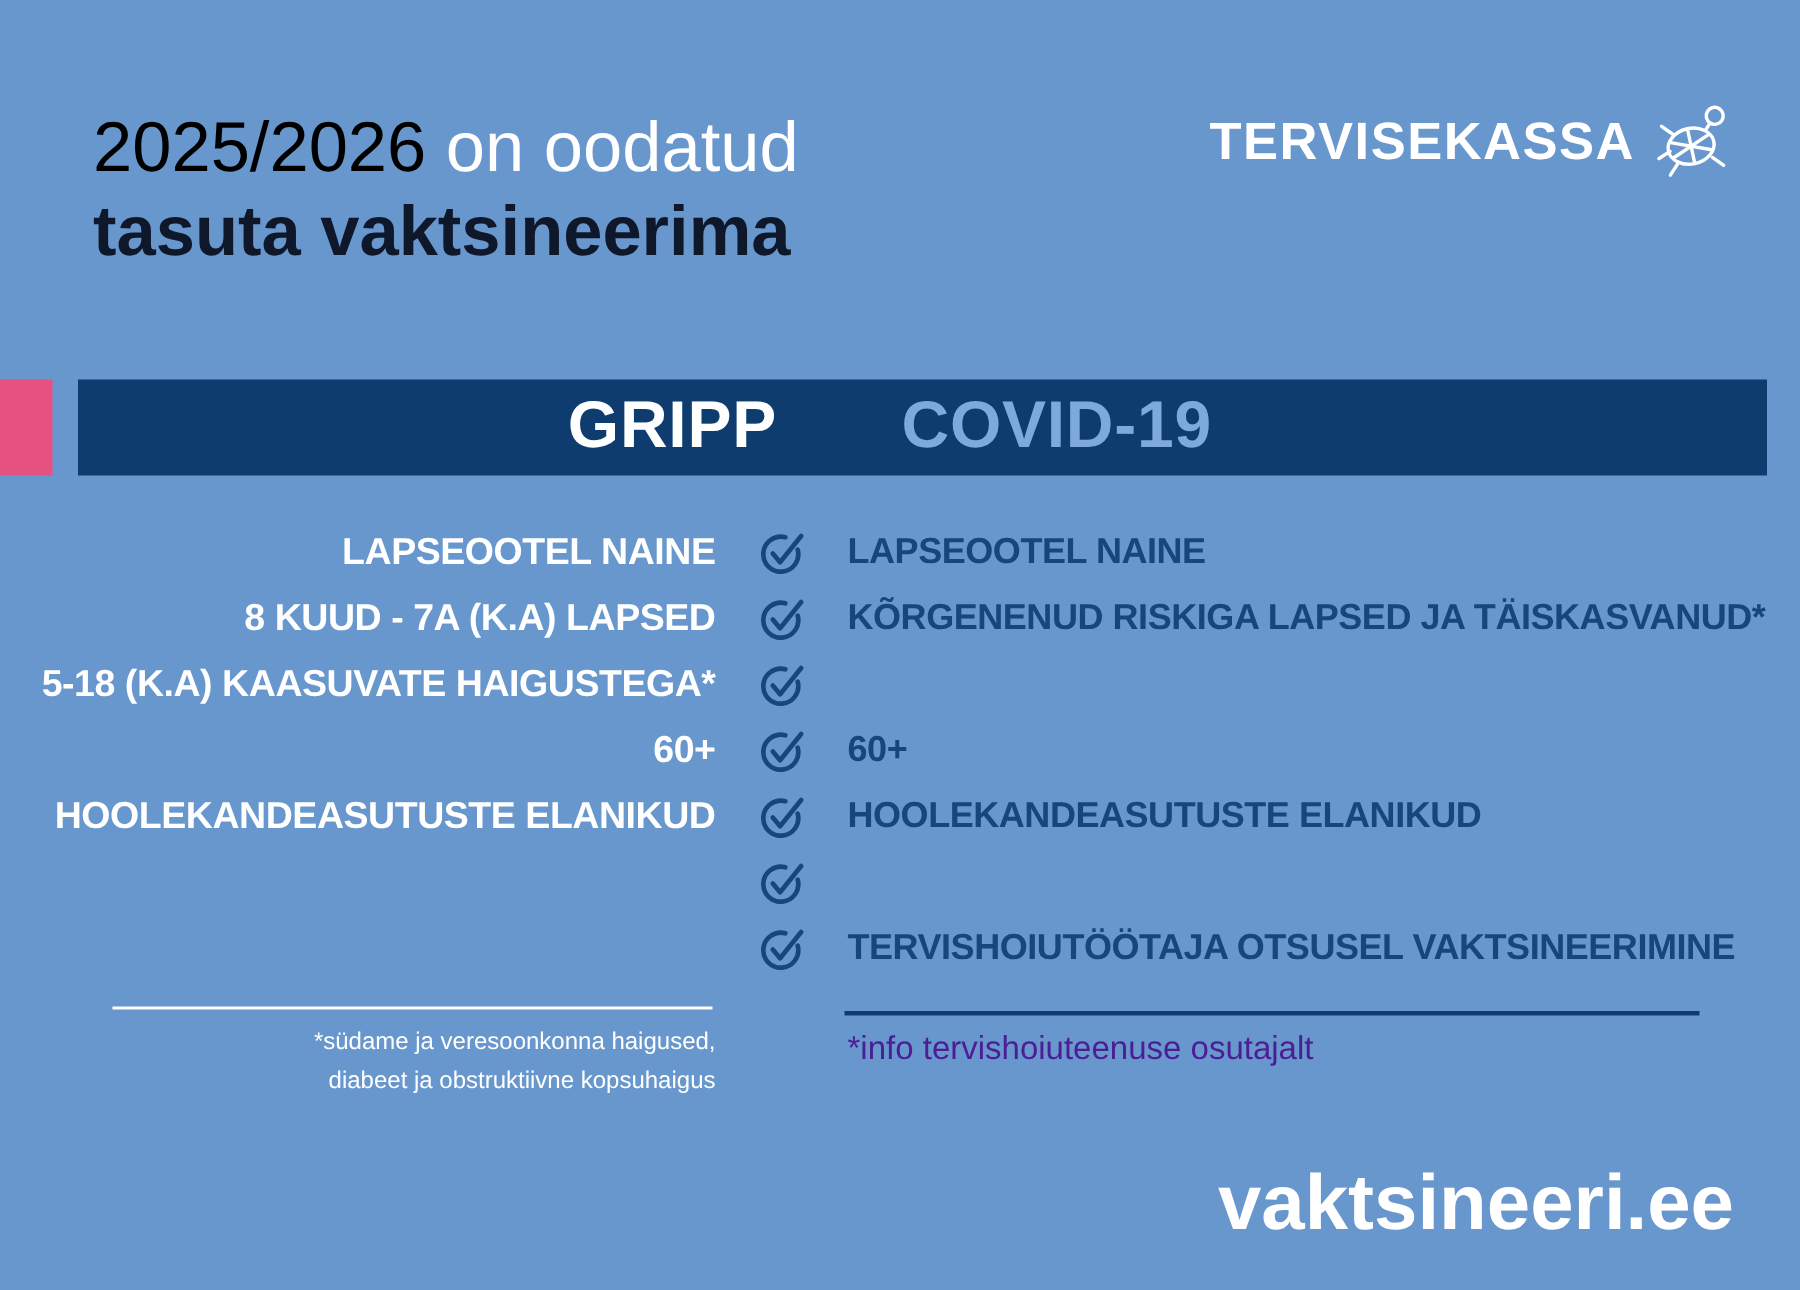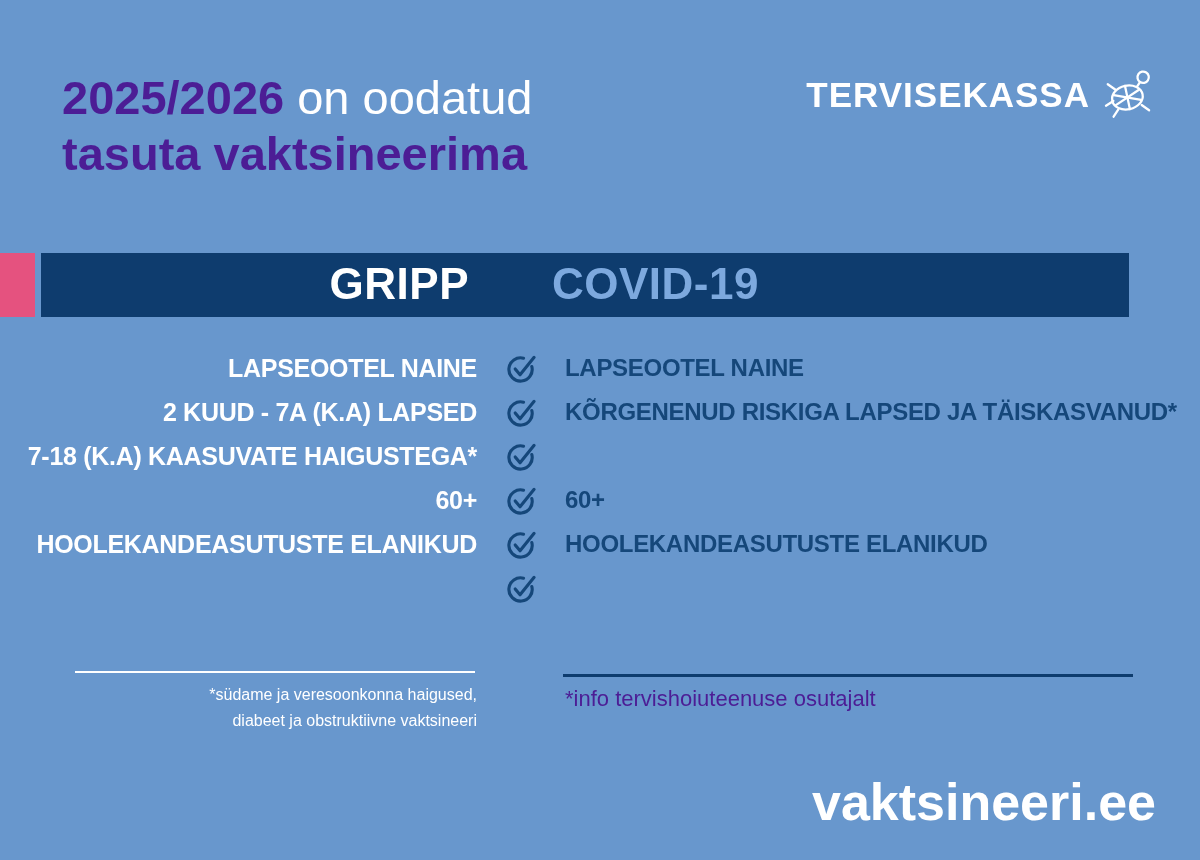--- a/index.html
+++ b/index.html
@@ -5,30 +5,30 @@
   html,body{margin:0;padding:0;}
   .canvas{
     position:relative;
     width:1200px;height:860px;
     background:#6897cd;
     overflow:hidden;
     font-family:"Liberation Sans", sans-serif;
   }
   
   .title{position:absolute;left:62px;top:70px;line-height:56px;font-size:47px;}
-  .title .hl{color:#4c1d95;font-weight:bold;}
+  .title .hl{color:#000000;font-weight:normal;}
   .title .rest{color:#ffffff;font-weight:normal;margin-top:32px;}
-  .title .line2{color:#4c1d95;font-weight:bold;}
+  .title .line2{color:#0f172a;font-weight:bold;}
   
   .brand{position:absolute;top:66px;right:38px;display:flex;align-items:center;gap:6px;}
   .brand .name{color:#ffffff;font-weight:bold;font-size:35px;letter-spacing:1px;}
   .turtle{width:66px;height:58px;transform:rotate(-12deg);}
   
   .pink-block{position:absolute;left:0;top:253px;width:35px;height:64px;background:#e5527f;}
-  .bar{position:absolute;left:41px;top:253px;width:1088px;height:64px;background:#0e3c6e;display:flex;}
+  .bar{position:absolute;left:52px;top:253px;width:1088px;height:64px;background:#0e3c6e;display:flex;padding-left:38px;}
   .bar .col-gripp{width:428px;text-align:right;line-height:62px;color:#ffffff;font-weight:bold;font-size:44px;letter-spacing:0.5px;}
   .bar .col-covid{padding-left:83px;line-height:62px;color:#7da9de;font-weight:bold;font-size:44px;letter-spacing:0.5px;}
   
   .rows{position:absolute;left:0;top:346px;width:1189px;}
   .row{display:flex;align-items:center;height:44px;}
   .cell-gripp{width:477px;text-align:right;color:#ffffff;font-weight:bold;font-size:25px;letter-spacing:-0.3px;white-space:nowrap;}
   .cell-check{width:88px;display:flex;justify-content:center;align-items:center;}
   .cell-check svg{width:33px;height:33px;}
   .cell-covid{flex:1;color:#15477a;font-weight:bold;font-size:24px;letter-spacing:-0.3px;white-space:nowrap;}
   
@@ -78,32 +78,32 @@
       <div class="cell-check">
         <svg viewBox="0 0 34 34" fill="none" stroke="#15477a" stroke-width="3.2" stroke-linecap="round" stroke-linejoin="round">
             <path d="M 27.6 14.9 A 12 12 0 1 1 19.1 6.4"></path>
             <path d="M10.5 17.5 L15.5 23.5 L30 5.5"></path>
           </svg>
       </div>
       <div class="cell-covid">LAPSEOOTEL NAINE</div>
     </div>
 
     <div class="row">
-      <div class="cell-gripp">2 KUUD - 7A (K.A) LAPSED</div>
+      <div class="cell-gripp">8 KUUD - 7A (K.A) LAPSED</div>
       <div class="cell-check">
         <svg viewBox="0 0 34 34" fill="none" stroke="#15477a" stroke-width="3.2" stroke-linecap="round" stroke-linejoin="round">
             <path d="M 27.6 14.9 A 12 12 0 1 1 19.1 6.4"></path>
             <path d="M10.5 17.5 L15.5 23.5 L30 5.5"></path>
           </svg>
       </div>
       <div class="cell-covid">KÕRGENENUD RISKIGA LAPSED JA TÄISKASVANUD*</div>
     </div>
 
     <div class="row">
-      <div class="cell-gripp">7-18 (K.A) KAASUVATE HAIGUSTEGA*</div>
+      <div class="cell-gripp">5-18 (K.A) KAASUVATE HAIGUSTEGA*</div>
       <div class="cell-check">
         <svg viewBox="0 0 34 34" fill="none" stroke="#15477a" stroke-width="3.2" stroke-linecap="round" stroke-linejoin="round">
             <path d="M 27.6 14.9 A 12 12 0 1 1 19.1 6.4"></path>
             <path d="M10.5 17.5 L15.5 23.5 L30 5.5"></path>
           </svg>
       </div>
       <div class="cell-covid"></div>
     </div>
 
     <div class="row">
@@ -131,27 +131,37 @@
     <div class="row">
       <div class="cell-gripp"></div>
       <div class="cell-check">
         <svg viewBox="0 0 34 34" fill="none" stroke="#15477a" stroke-width="3.2" stroke-linecap="round" stroke-linejoin="round">
             <path d="M 27.6 14.9 A 12 12 0 1 1 19.1 6.4"></path>
             <path d="M10.5 17.5 L15.5 23.5 L30 5.5"></path>
           </svg>
       </div>
     </div>
 
+    <div class="row">
+      <div class="cell-gripp"></div>
+      <div class="cell-check">
+        <svg viewBox="0 0 34 34" fill="none" stroke="#15477a" stroke-width="3.2" stroke-linecap="round" stroke-linejoin="round">
+            <path d="M 27.6 14.9 A 12 12 0 1 1 19.1 6.4"></path>
+            <path d="M10.5 17.5 L15.5 23.5 L30 5.5"></path>
+          </svg>
+      </div>
+      <div class="cell-covid">TERVISHOIUTÖÖTAJA OTSUSEL VAKTSINEERIMINE</div>
+    </div>
 
   </div>
 
   <div class="rule-gripp"></div>
   <div class="foot-gripp">
     <div>*südame ja veresoonkonna haigused,</div>
-    <div>diabeet ja obstruktiivne vaktsineeri</div>
+    <div>diabeet ja obstruktiivne kopsuhaigus</div>
   </div>
 
   <div class="rule-covid"></div>
   <div class="foot-covid">*info tervishoiuteenuse osutajalt</div>
 
   <div class="website">vaktsineeri.ee</div>
 
 </div>
 
 </body></html>

